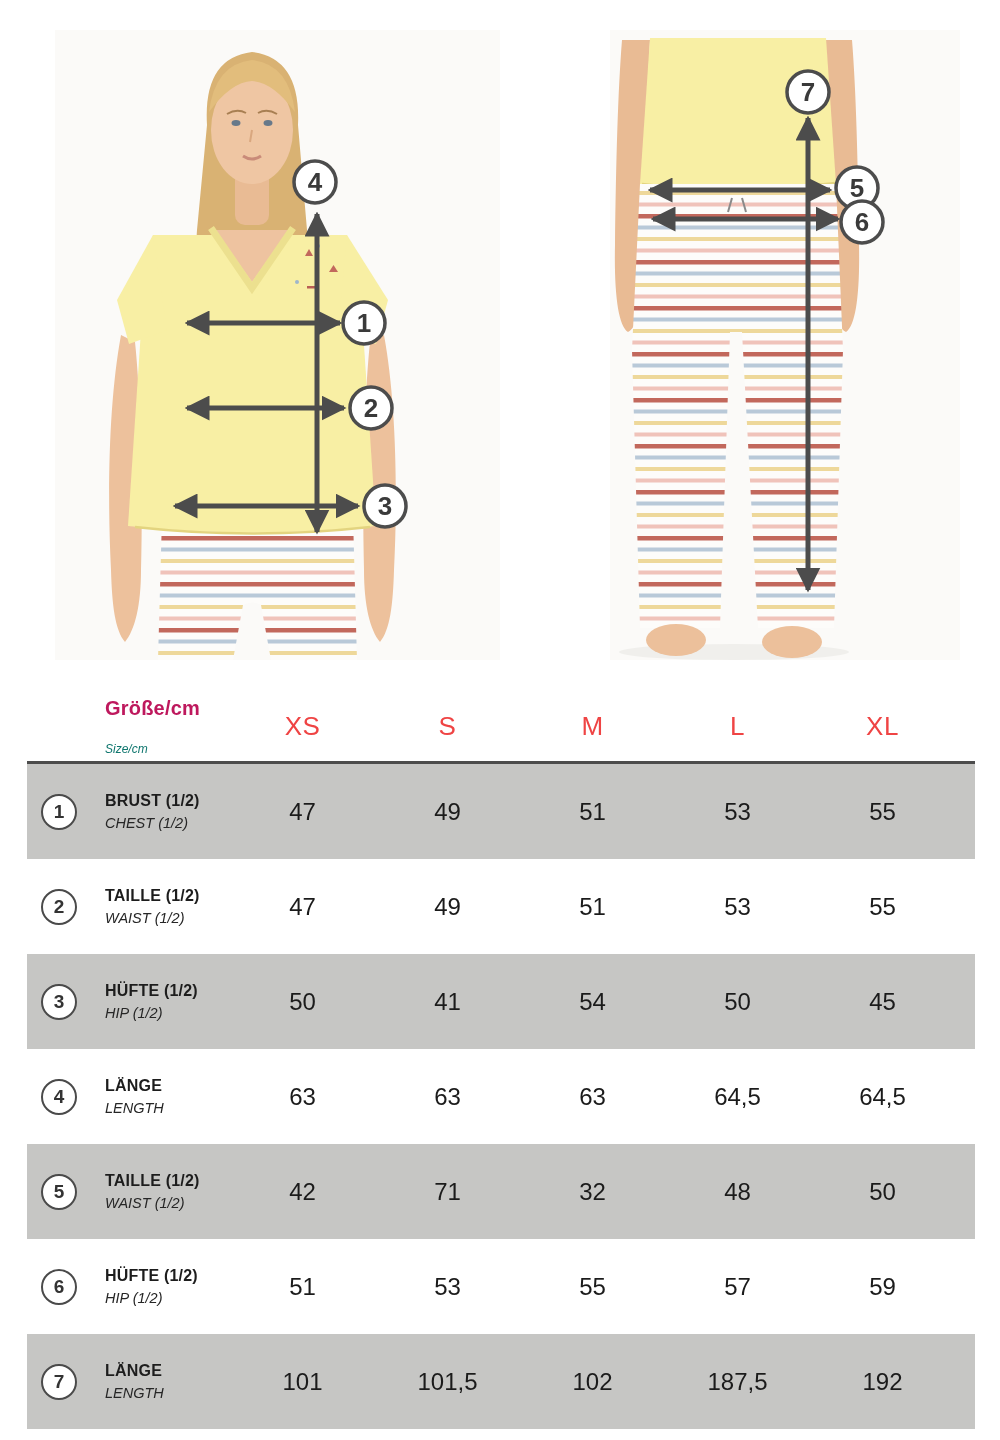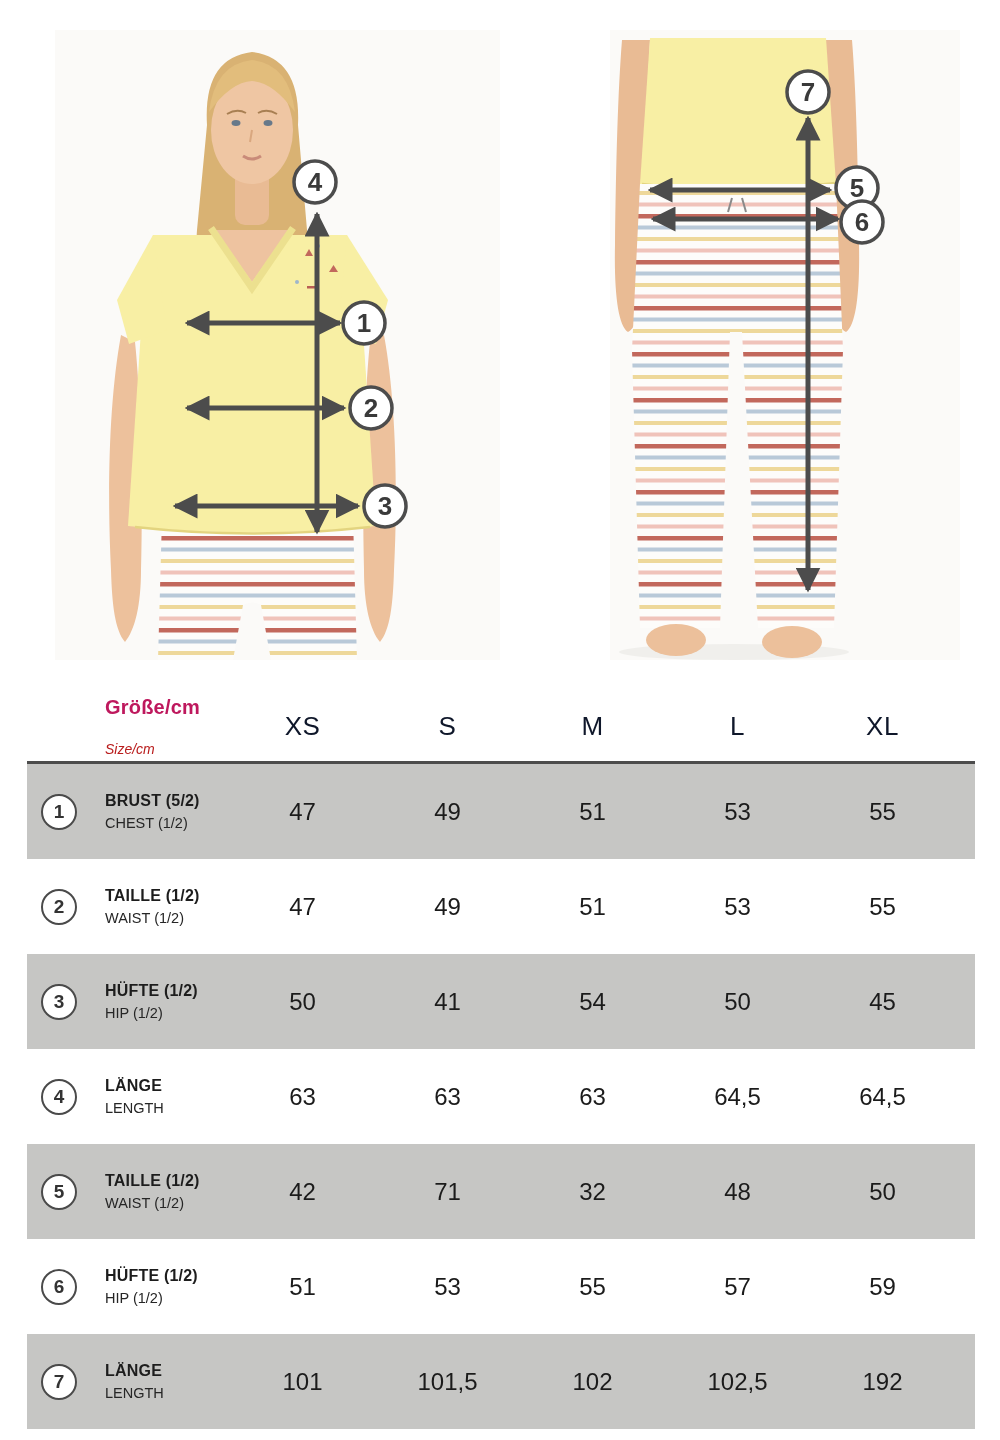--- a/index.html
+++ b/index.html
@@ -8,33 +8,33 @@
   .photo{position:absolute;display:block;}
   .photo-left{left:55px;top:30px;}
   .photo-right{left:610px;top:30px;}
 
   
   .thead{position:absolute;left:27px;top:692px;width:948px;height:69px;
          display:flex;align-items:center;box-sizing:border-box;padding-right:20px;}
   .badge-col{width:64px;flex:none;display:flex;justify-content:center;align-items:center;}
   .label-col{width:139px;flex:none;padding-left:14px;box-sizing:border-box;}
   .t-de{font-size:20px;font-weight:700;color:#be185d;letter-spacing:0.2px;}
-  .t-en{font-size:14px;font-style:italic;color:#b91c1c;margin-top:22px;}
+  .t-en{font-size:12px;font-style:italic;color:#0f766e;margin-top:22px;}
   .val{flex:1;text-align:center;}
-  .thead .val{font-size:26px;color:#0f172a;letter-spacing:0.5px;}
+  .thead .val{font-size:26px;color:#ef4444;letter-spacing:0.5px;}
 
   
   .size-table{position:absolute;left:27px;top:761px;width:948px;border-top:3px solid #4c4c4c;}
   .row{display:flex;align-items:center;height:95px;box-sizing:border-box;padding-right:20px;}
   .row.shaded{background:#c6c6c4;}
   .badge{width:36px;height:36px;border-radius:50%;border:2.5px solid #4a4a4a;background:#ffffff;
          display:flex;align-items:center;justify-content:center;
          font-size:19px;font-weight:bold;color:#333;box-sizing:border-box;}
   .lbl-de{font-size:16px;font-weight:700;color:#1d1d1d;letter-spacing:0.2px;}
-  .lbl-en{font-size:14.5px;color:#262626;margin-top:5px;}
+  .lbl-en{font-size:14.5px;font-style:italic;color:#262626;margin-top:5px;}
   .row .val{font-size:24px;color:#1b1b1b;}
 </style>
 </head>
 <body>
 
 <div class="page">
 
   <svg class="photo photo-left" width="445" height="630" viewBox="0 0 445 630">
     <defs>
       <pattern id="stripes" width="12" height="46" patternUnits="userSpaceOnUse">
@@ -174,21 +174,21 @@
     <div class="val">XL</div>
   </div>
 
   <div class="size-table">
 
     <div class="row shaded">
       <div class="badge-col">
           <div class="badge">1</div>
         </div>
       <div class="label-col">
-        <div class="lbl-de">BRUST (5/2)</div>
+        <div class="lbl-de">BRUST (1/2)</div>
         <div class="lbl-en">CHEST (1/2)</div>
       </div>
       <div class="val">47</div>
       <div class="val">49</div>
       <div class="val">51</div>
       <div class="val">53</div>
       <div class="val">55</div>
     </div>
 
     <div class="row">
@@ -270,18 +270,18 @@
       <div class="badge-col">
           <div class="badge">7</div>
         </div>
       <div class="label-col">
         <div class="lbl-de">LÄNGE</div>
         <div class="lbl-en">LENGTH</div>
       </div>
       <div class="val">101</div>
       <div class="val">101,5</div>
       <div class="val">102</div>
-      <div class="val">102,5</div>
+      <div class="val">187,5</div>
       <div class="val">192</div>
     </div>
 
   </div>
 </div>
 
 </body></html>

